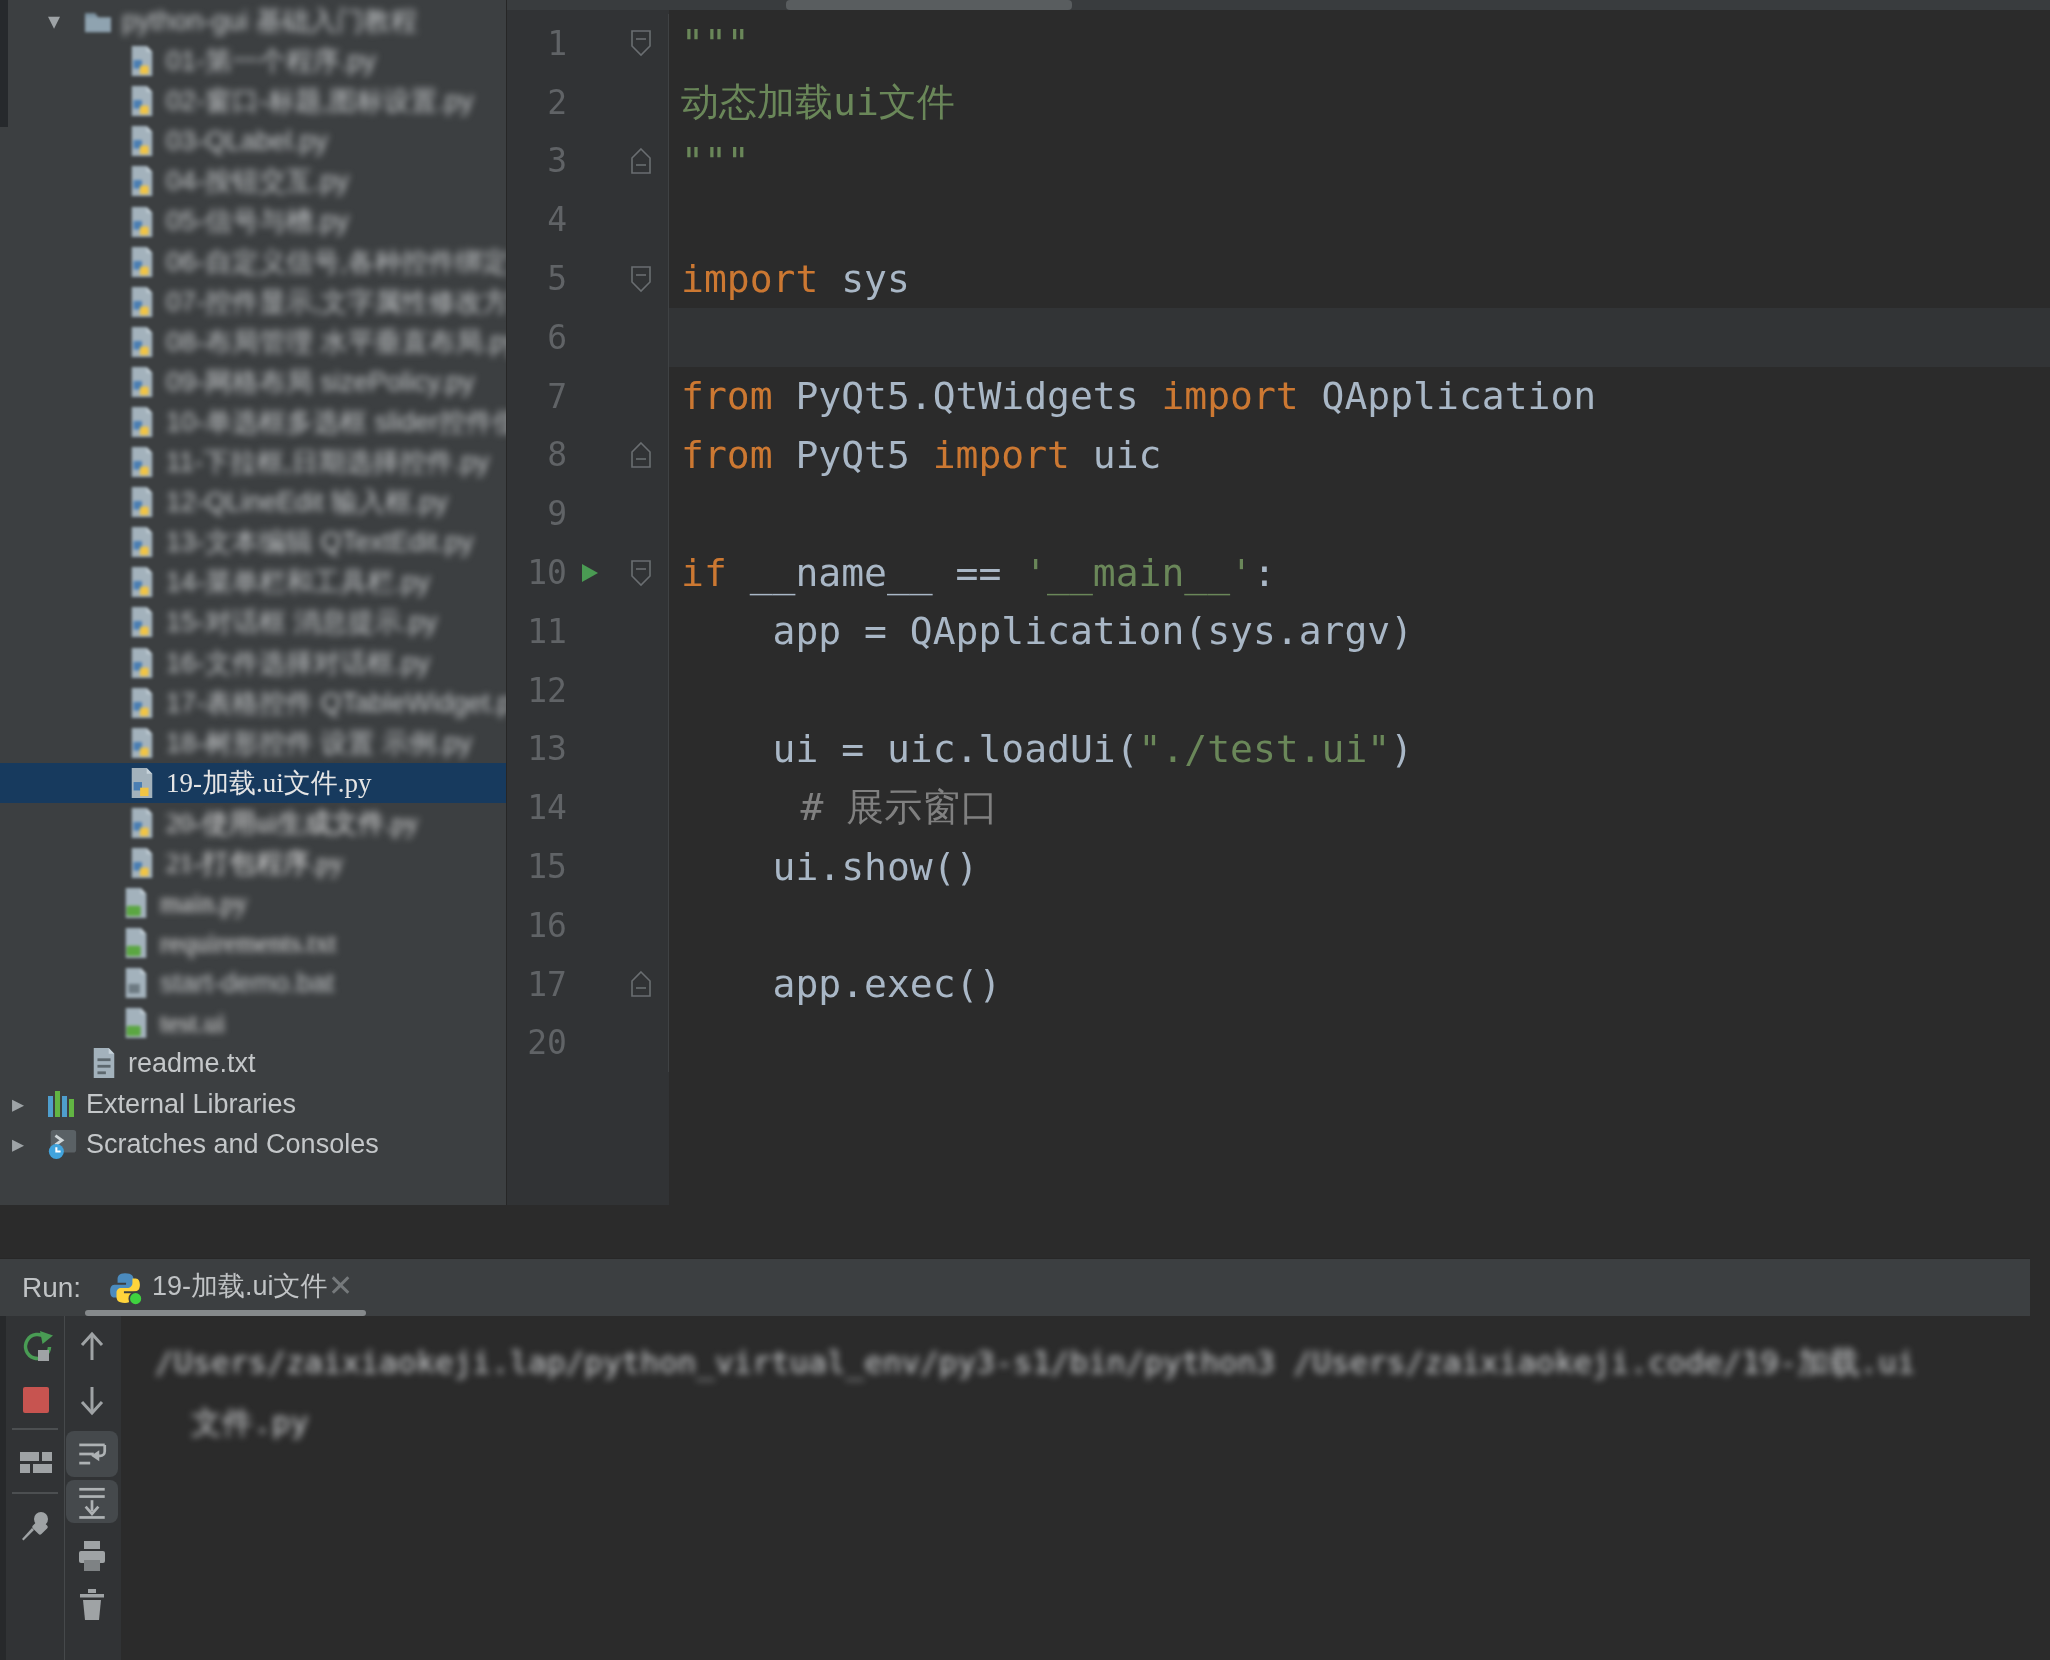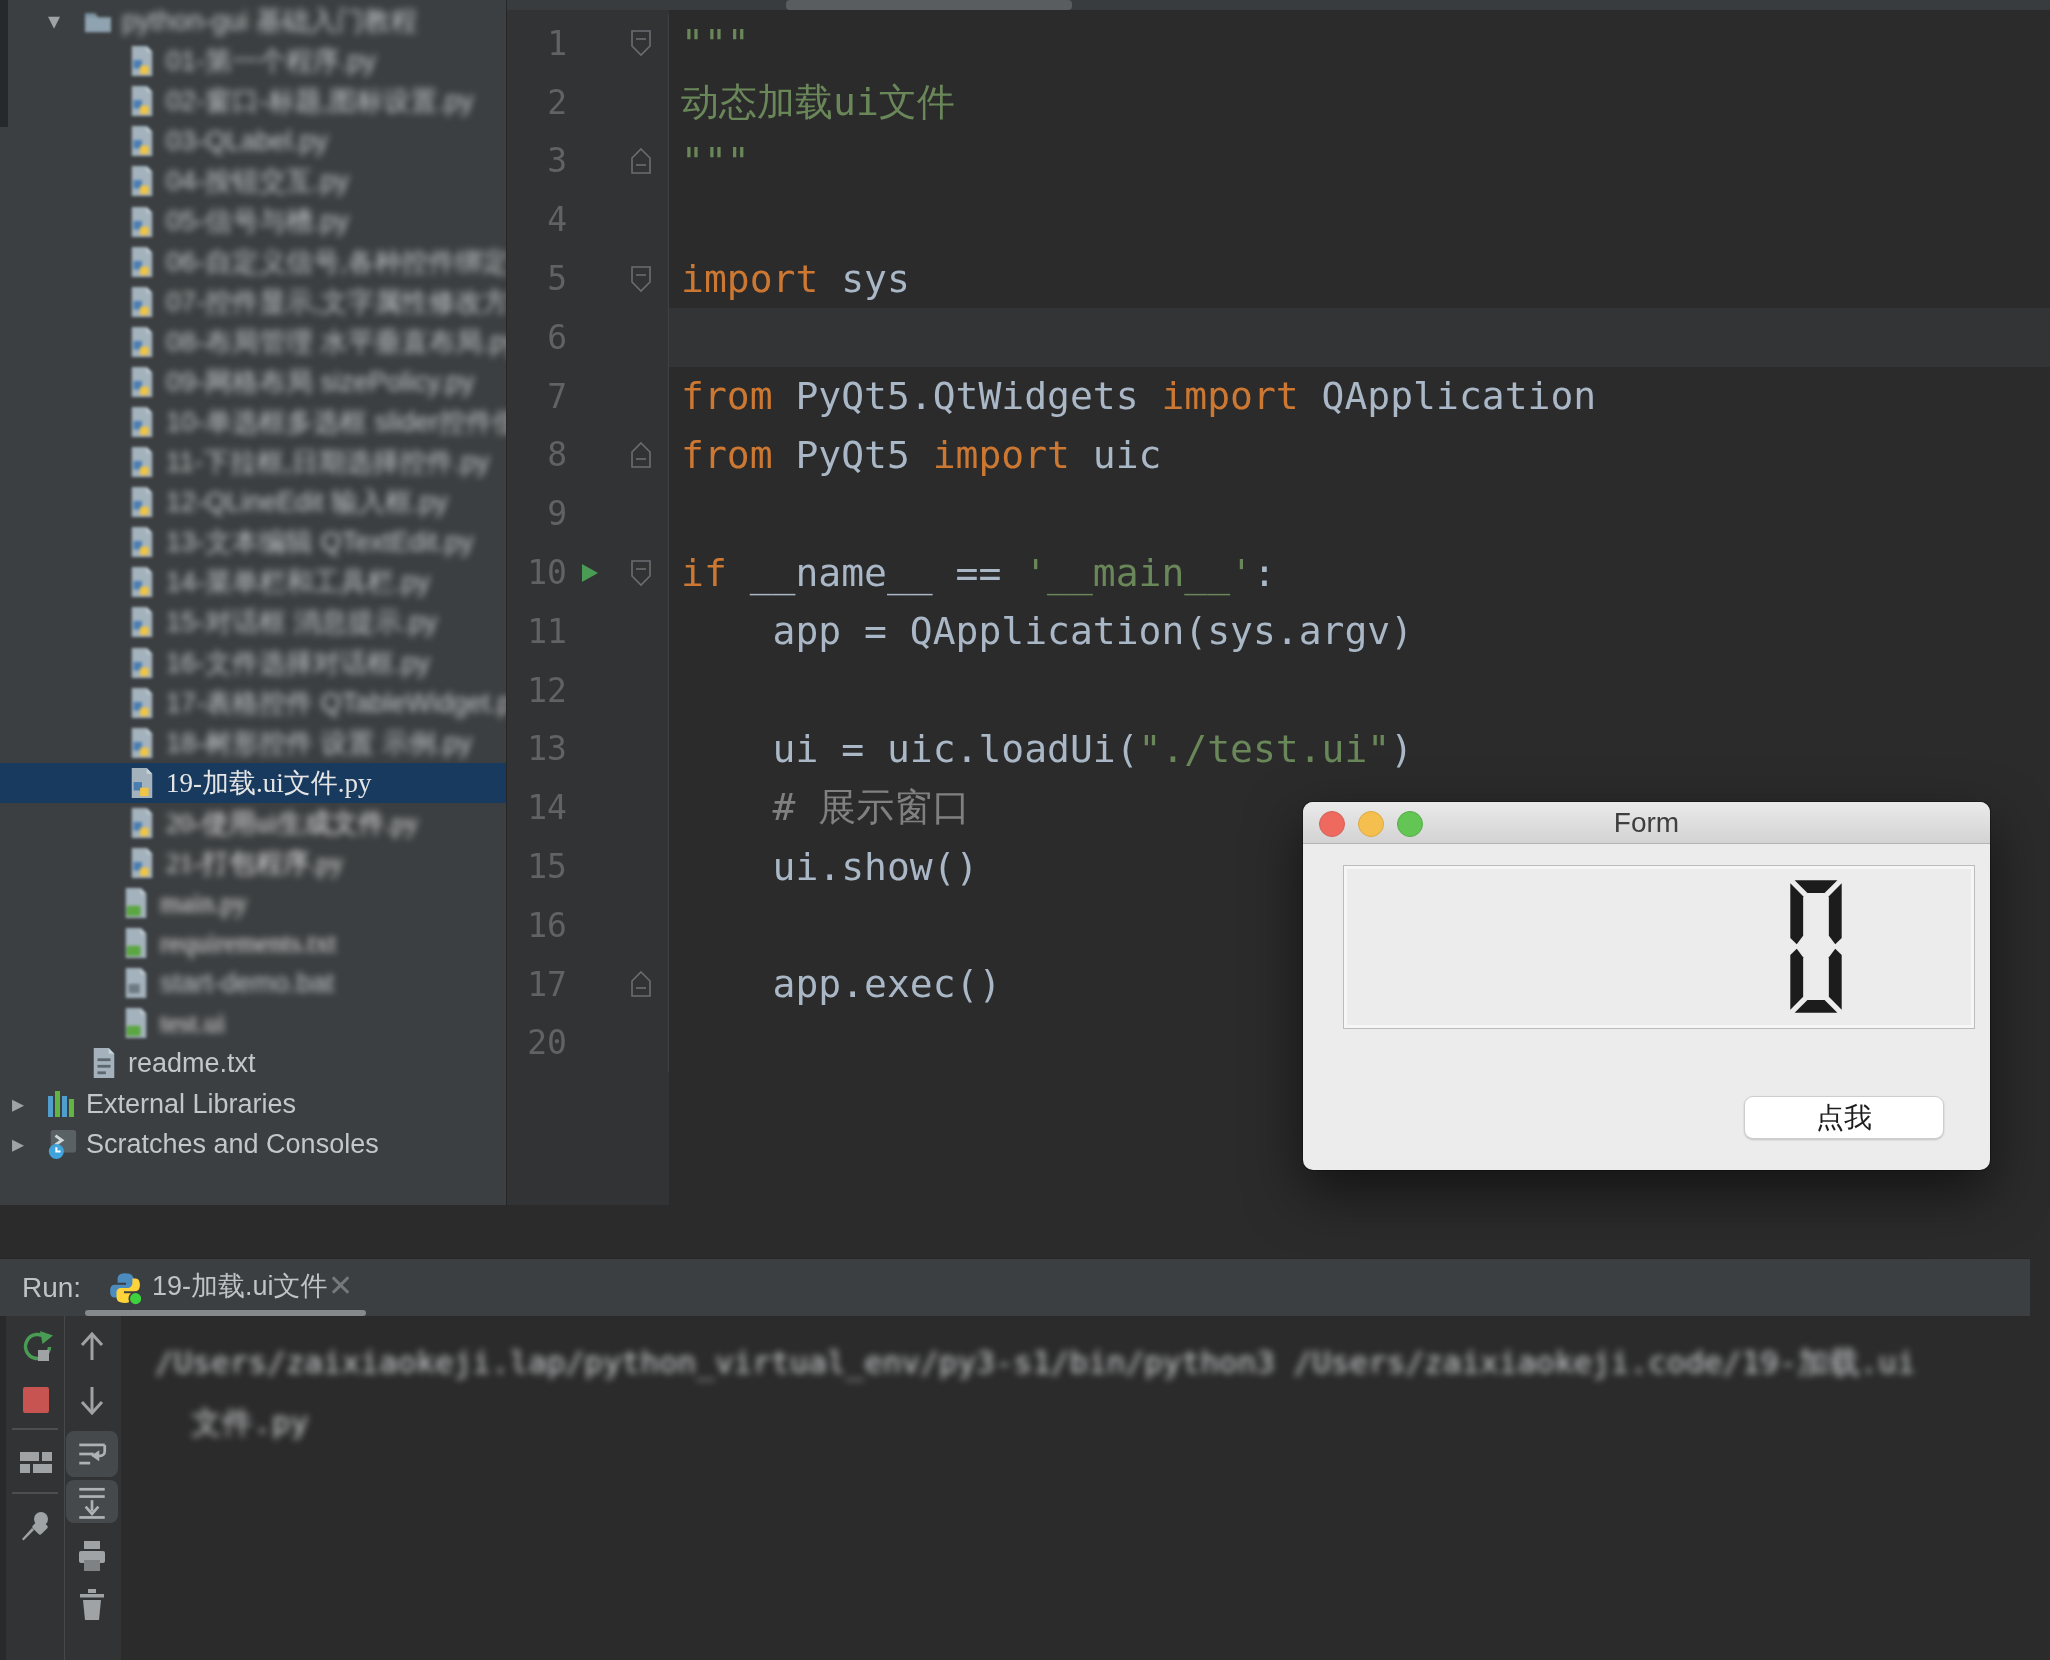--- a/index.html
+++ b/index.html
@@ -25,21 +25,21 @@
   #hthumb{position:absolute;left:279px;top:0;width:286px;height:10px;background:#595d5f;border-radius:4px;}
   #gutter-bg{position:absolute;left:0;top:10px;width:162px;height:1195px;background:#313335;}
   #caret-line{position:absolute;left:162px;right:0;top:308px;height:59px;background:#323436;}
   #code-lines{position:absolute;left:0;top:14px;width:100%;}
   .cline{display:flex;align-items:center;height:58.8px;font-family:"DejaVu Sans Mono","Liberation Mono",monospace;}
   .lno{width:60px;text-align:right;font-size:33px;color:#606366;flex:none;}
   .cell-run{width:46px;flex:none;display:flex;justify-content:center;align-items:center;}
   .cell-fold{width:55px;flex:none;align-self:stretch;display:flex;justify-content:center;align-items:center;border-right:1px solid #3f4244;}
   .ctext{padding-left:12px;font-size:38px;white-space:pre;}
   .tk-k{color:#cc7832;} .tk-p{color:#a9b7c6;} .tk-s{color:#6a8759;}
-  .tk-si{color:#6a8759;} .tk-c{color:#808080;}
+  .tk-si{color:#6a8759;} .tk-c{color:#808080;margin-left:28px;}
 
   
   #form-window{position:absolute;left:1303px;top:802px;width:687px;height:368px;background:#ececec;
      border-radius:10px;box-shadow:0 0 0 1px rgba(0,0,0,.28),0 22px 55px rgba(0,0,0,.55);z-index:6;}
   #form-titlebar{position:absolute;left:0;top:0;width:100%;height:41px;border-radius:10px 10px 0 0;
      background:linear-gradient(#eaeaea,#d4d3d4);border-bottom:1px solid #b4b4b4;}
   .tl{position:absolute;top:9px;width:24px;height:24px;border-radius:50%;}
   #tl-close{left:16px;background:#ee6a5f;border:1px solid #d55f55;}
   #tl-min{left:55px;background:#f5bf4f;border:1px solid #dcaa40;}
   #tl-max{left:94px;background:#62c554;border:1px solid #54ad46;}
@@ -547,41 +547,20 @@
         </div>
         <div class="cline">
           <span class="lno">20</span>
           <span class="cell-run"></span>
           <span class="cell-fold"></span>
           <span class="ctext"></span>
         </div>
       </div>
   </div>
 
-  <div id="form-window">
-    <div id="form-titlebar">
-      <span class="tl" id="tl-close"></span>
-      <span class="tl" id="tl-min"></span>
-      <span class="tl" id="tl-max"></span>
-      <div id="form-title">Form</div>
-    </div>
-    <div id="lcd" aria-label="0">
-      <svg id="lcd-digit" width="68" height="137" viewBox="0 0 52 128">
-        <g fill="#1c1c1c">
-          <polygon points="6,2 46,2 34,14 18,14"></polygon>
-          <polygon points="2,5 14,17 14,54 8,62 2,56"></polygon>
-          <polygon points="50,5 50,56 44,62 38,54 38,17"></polygon>
-          <polygon points="2,72 8,66 14,74 14,111 2,123"></polygon>
-          <polygon points="50,72 50,123 38,111 38,74 44,66"></polygon>
-          <polygon points="6,126 18,114 34,114 46,126"></polygon>
-        </g>
-      </svg>
-    </div>
-    <button id="click-btn">点我</button>
-  </div>
 
   <div id="run-panel">
     <div id="run-header">
       <span id="run-label">Run:</span>
       <div id="run-tab">
         <svg id="run-tab-icon" width="34" height="34" viewBox="0 0 32 32">
           <path d="M16 2c-6 0-7 3-7 6v3h8v2H6c-3 0-4 3-4 6s1 6 4 6h3v-4c0-3 2-5 5-5h6c2 0 4-2 4-4V8c0-3-1-6-8-6z" fill="#4b8bbe"></path>
           <path d="M16 30c6 0 7-3 7-6v-3h-8v-2h11c3 0 4-3 4-6s-1-6-4-6h-3v4c0 3-2 5-5 5h-6c-2 0-4 2-4 4v4c0 3 1 6 8 6z" fill="#ffd43b"></path>
           <circle cx="26" cy="26" r="6" fill="#3fd23f" stroke="#3c3f41" stroke-width="1.5"></circle>
         </svg>

